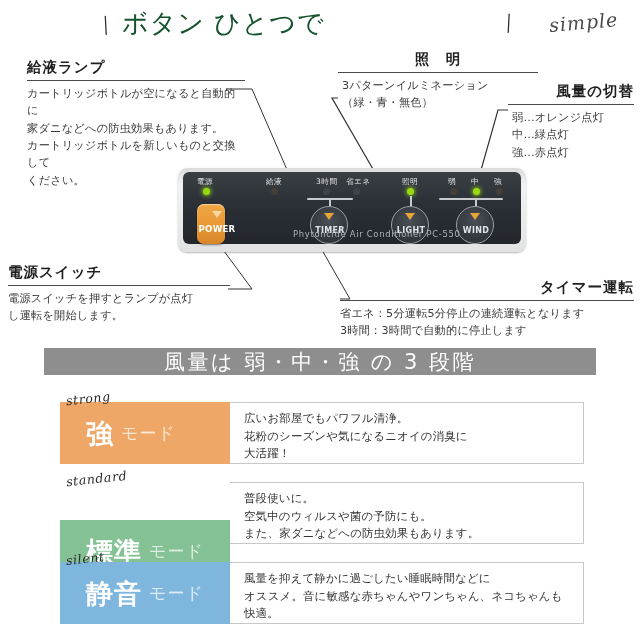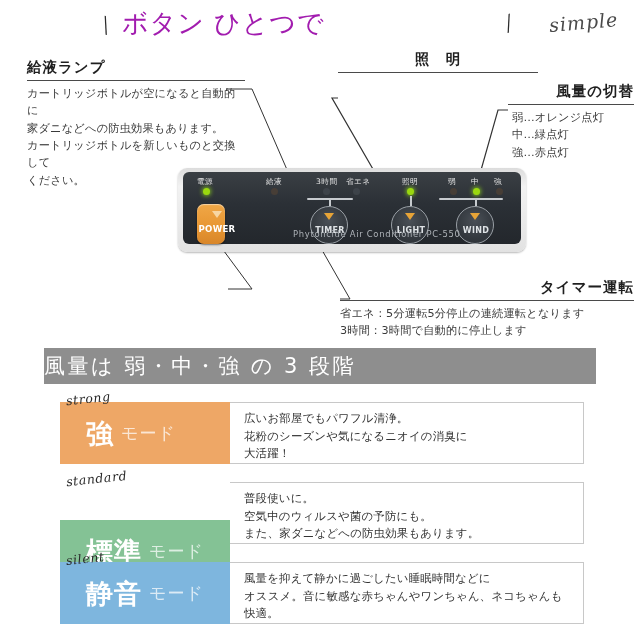--- a/index.html
+++ b/index.html
@@ -29,21 +29,21 @@
     font-size: 27px;
     color: #2a2a2a;
     transform: rotate(16deg);
     font-family: "Liberation Serif", serif;
   }
   .hdr-a {
     position: absolute;
     left: 122px; top: 4px;
     font-size: 26px;
     letter-spacing: 1px;
-    color: #a21caf;
+    color: #14532d;
     font-family: "DejaVu Sans", sans-serif;
     font-weight: 400;
   }
   .hdr-b {
     position: absolute;
     left: 338px; top: 4px;
     font-size: 26px;
     letter-spacing: 1px;
     color: #ffffff;
     -webkit-text-stroke: 1px #b4b4b4;
@@ -214,25 +214,25 @@
     white-space: nowrap;
   }
 
   
   .lines { position: absolute; left: 0; top: 0; width: 640px; height: 640px; pointer-events: none; }
 
   
   .band {
     position: absolute;
     left: 44px; top: 348px;
-    width: 552px; height: 36px;
+    width: 552px; height: 27px;
     background: #8e8e8e;
     display: flex;
     align-items: center;
-    justify-content: flex-start;
+    justify-content: center;
   }
   .band-tx {
     color: #ffffff;
     font-size: 21px;
     letter-spacing: 2.5px;
     font-family: "DejaVu Sans", sans-serif;
     white-space: nowrap;
   }
 
   
@@ -333,29 +333,36 @@
   <div class="callout" id="c-supply">
     <div class="ttl rule">給液ランプ</div>
     <div class="body">カートリッジボトルが空になると自動的に
 家ダニなどへの防虫効果もあります。
 カートリッジボトルを新しいものと交換して
 ください。</div>
   </div>
 
   <div class="callout center" id="c-light">
     <div class="ttl rule">照　明</div>
+    <div class="body">3パターンイルミネーション
+（緑・青・無色）</div>
   </div>
 
   <div class="callout right" id="c-wind">
     <div class="ttl rule">風量の切替</div>
     <div class="body">弱…オレンジ点灯
 中…緑点灯
 強…赤点灯</div>
   </div>
 
+  <div class="callout" id="c-power">
+    <div class="ttl rule">電源スイッチ</div>
+    <div class="body">電源スイッチを押すとランプが点灯
+し運転を開始します。</div>
+  </div>
 
   <div class="callout right" id="c-timer">
     <div class="ttl rule">タイマー運転</div>
     <div class="body">省エネ：5分運転5分停止の連続運転となります
 3時間：3時間で自動的に停止します</div>
   </div>
 
   <div class="device">
     <div class="device-inner">
 

